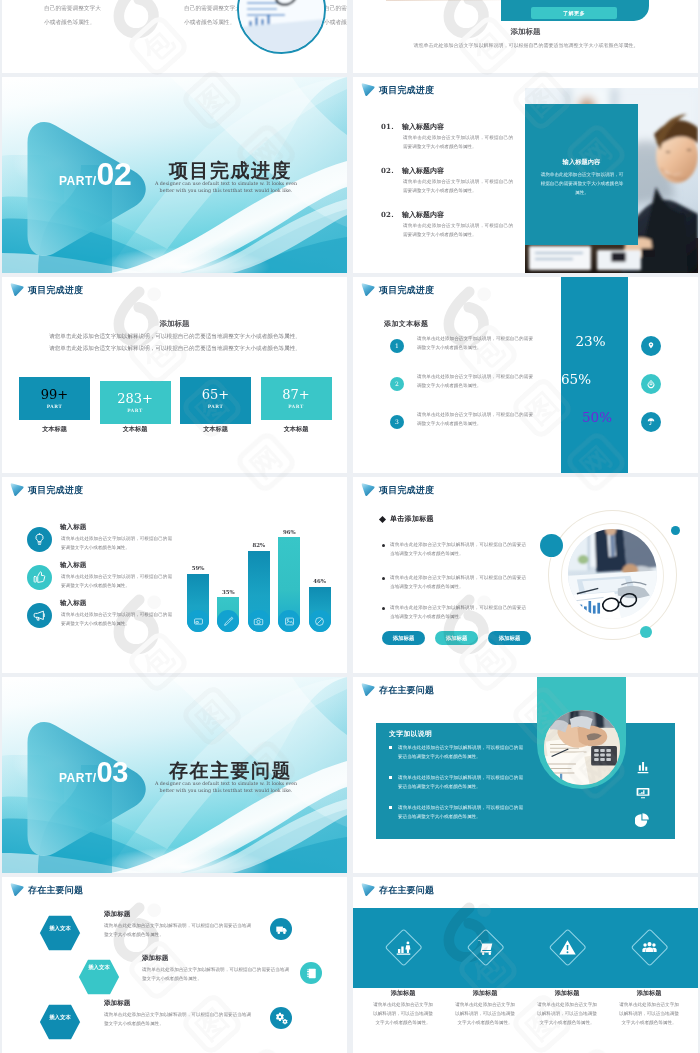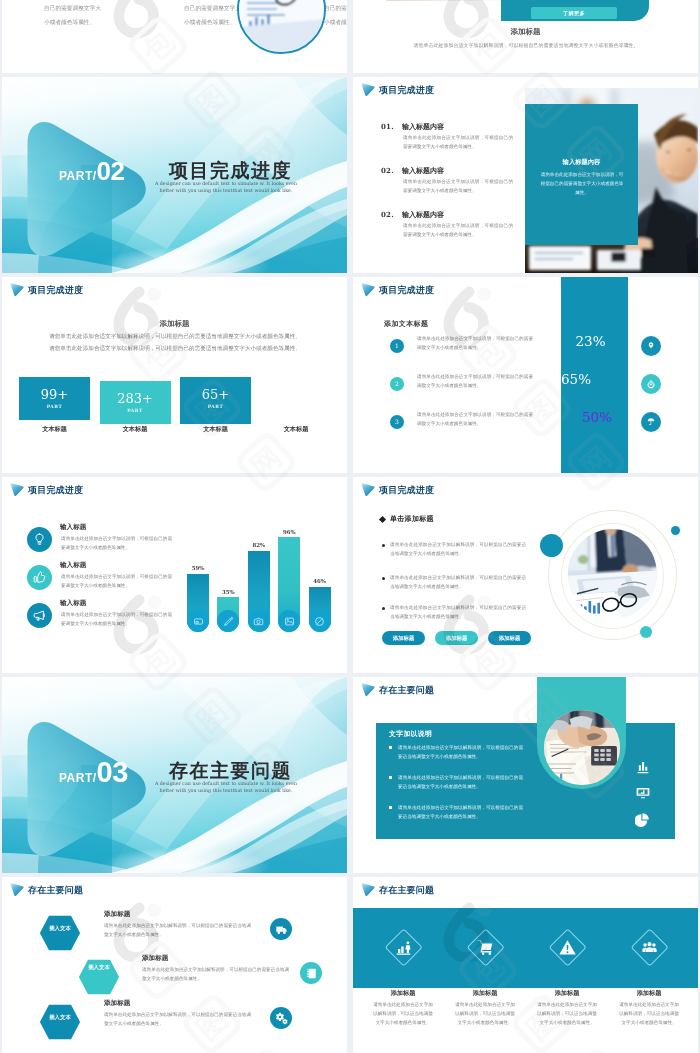--- a/index.html
+++ b/index.html
@@ -147,21 +147,21 @@
    <ellipse cx="182" cy="190" rx="86" ry="20" fill="url(#glowp2)"></ellipse>
    <ellipse cx="56" cy="86" rx="46" ry="26" fill="url(#glow2p2)"></ellipse>
 
    <path d="M36,196 C36,168 43,144 58,130 C72,117 79,106 79,88 L110,88 L110,196 Z" fill="#0d9dc0" opacity="0.42"></path>
 
    <path d="M18,84 C9,69 18,56 35,56 L128,56 C145,56 154,69 145,84 L99,163
             C90,178 73,178 64,163 Z" fill="url(#triGp2)" transform="rotate(-90 81.5 112)"></path>
   </svg>
   <div style="position:absolute;left:57px;top:81px;display:flex;align-items:baseline;">
     <span style="font-family:'Liberation Sans',sans-serif;font-weight:bold;font-size:12px;color:#fff;letter-spacing:.5px;">PART/</span>
-    <span style="font-family:'Liberation Sans',sans-serif;font-weight:bold;font-size:26px;color:#fff;line-height:1;letter-spacing:-.5px;">02</span>
+    <span style="font-family:'Liberation Sans',sans-serif;font-weight:bold;font-size:32px;color:#fff;line-height:1;letter-spacing:-.5px;">02</span>
   </div>
   <div class="serif" style="position:absolute;left:167px;top:84px;font-size:19px;font-weight:bold;color:#2b2b2e;letter-spacing:1.5px;line-height:1;">项目完成进度</div>
   <div style="position:absolute;left:145px;top:103px;width:158px;text-align:center;font-family:'DejaVu Serif',serif;font-size:4.75px;color:#5a5a60;line-height:1.5;">A designer can use default text to simulate w. It looks even</div>
   <div style="position:absolute;left:145px;top:110px;width:158px;text-align:center;font-family:'DejaVu Serif',serif;font-size:4.75px;color:#5a5a60;line-height:1.5;">better with you using this textthat text would look like.</div>
 </div>
 <div class="slide s-r" style="top:77px;">
   <div class="hdr">
     <svg class="hdr-tri" viewBox="0 0 32 34">
       <defs>
             <linearGradient id="tgs4" x1="0.05" y1="0.0" x2="0.75" y2="1.0">
@@ -277,34 +277,38 @@
             </linearGradient>
           </defs>
       <path d="M1.6 6.2 Q0.6 1.8 5.0 3.0 L26.4 9.2 Q30.8 10.5 27.6 13.8 L13.4 28.6 Q10.2 31.9 9.0 27.6 Z" fill="url(#tgs5)"></path>
     </svg>
     <div class="hdr-txt">项目完成进度</div>
   </div>
   <div class="serif" style="position:absolute;left:0;top:42px;width:345px;text-align:center;font-size:7.5px;font-weight:bold;color:#55555a;">添加标题</div>
   <div class="p" style="position:absolute;left:38px;top:54px;width:270px;text-align:center;font-size:5.6px;">请您单击此处添加合适文字加以解释说明，可以根据自己的需要适当地调整文字大小或者颜色等属性。</div>
   <div class="p" style="position:absolute;left:38px;top:66px;width:270px;text-align:center;font-size:5.6px;">请您单击此处添加合适文字加以解释说明，可以根据自己的需要适当地调整文字大小或者颜色等属性。</div>
   <div style="position:absolute;left:17.0px;top:100px;width:71px;height:43px;background:#1191b4;">
-    <div class="serif" style="position:absolute;left:0;top:11px;width:71px;text-align:center;font-size:13px;color:#ffffff;line-height:1;">99+</div>
+    <div class="serif" style="position:absolute;left:0;top:11px;width:71px;text-align:center;font-size:13px;color:#000000;line-height:1;">99+</div>
     <div class="serif" style="position:absolute;left:0;top:27px;width:71px;text-align:center;font-size:4.4px;color:#e6f7f8;letter-spacing:.6px;font-weight:bold;">PART</div>
   </div>
   <div class="serif" style="position:absolute;left:17.0px;top:148px;width:71px;text-align:center;font-size:6.2px;font-weight:bold;color:#3b3b40;">文本标题</div>
   <div style="position:absolute;left:97.5px;top:104px;width:71px;height:43px;background:#3ac6c8;">
     <div class="serif" style="position:absolute;left:0;top:11px;width:71px;text-align:center;font-size:13px;color:#fff;line-height:1;">283+</div>
     <div class="serif" style="position:absolute;left:0;top:27px;width:71px;text-align:center;font-size:4.4px;color:#e6f7f8;letter-spacing:.6px;font-weight:bold;">PART</div>
   </div>
   <div class="serif" style="position:absolute;left:97.5px;top:148px;width:71px;text-align:center;font-size:6.2px;font-weight:bold;color:#3b3b40;">文本标题</div>
   <div style="position:absolute;left:178.0px;top:100px;width:71px;height:47px;background:#1191b4;">
     <div class="serif" style="position:absolute;left:0;top:11px;width:71px;text-align:center;font-size:13px;color:#fff;line-height:1;">65+</div>
     <div class="serif" style="position:absolute;left:0;top:27px;width:71px;text-align:center;font-size:4.4px;color:#e6f7f8;letter-spacing:.6px;font-weight:bold;">PART</div>
   </div>
   <div class="serif" style="position:absolute;left:178.0px;top:148px;width:71px;text-align:center;font-size:6.2px;font-weight:bold;color:#3b3b40;">文本标题</div>
+  <div style="position:absolute;left:258.5px;top:100px;width:71px;height:43px;background:#3ac6c8;">
+    <div class="serif" style="position:absolute;left:0;top:11px;width:71px;text-align:center;font-size:13px;color:#fff;line-height:1;">87+</div>
+    <div class="serif" style="position:absolute;left:0;top:27px;width:71px;text-align:center;font-size:4.4px;color:#e6f7f8;letter-spacing:.6px;font-weight:bold;">PART</div>
+  </div>
   <div class="serif" style="position:absolute;left:258.5px;top:148px;width:71px;text-align:center;font-size:6.2px;font-weight:bold;color:#3b3b40;">文本标题</div>
 </div>
 <div class="slide s-r" style="top:277px;">
   <div class="hdr">
     <svg class="hdr-tri" viewBox="0 0 32 34">
       <defs>
             <linearGradient id="tgs6" x1="0.05" y1="0.0" x2="0.75" y2="1.0">
         <stop offset="0" stop-color="#bae4f3"></stop>
               <stop offset="0.42" stop-color="#56b2d9"></stop>
         <stop offset="1" stop-color="#1b7cab"></stop>

